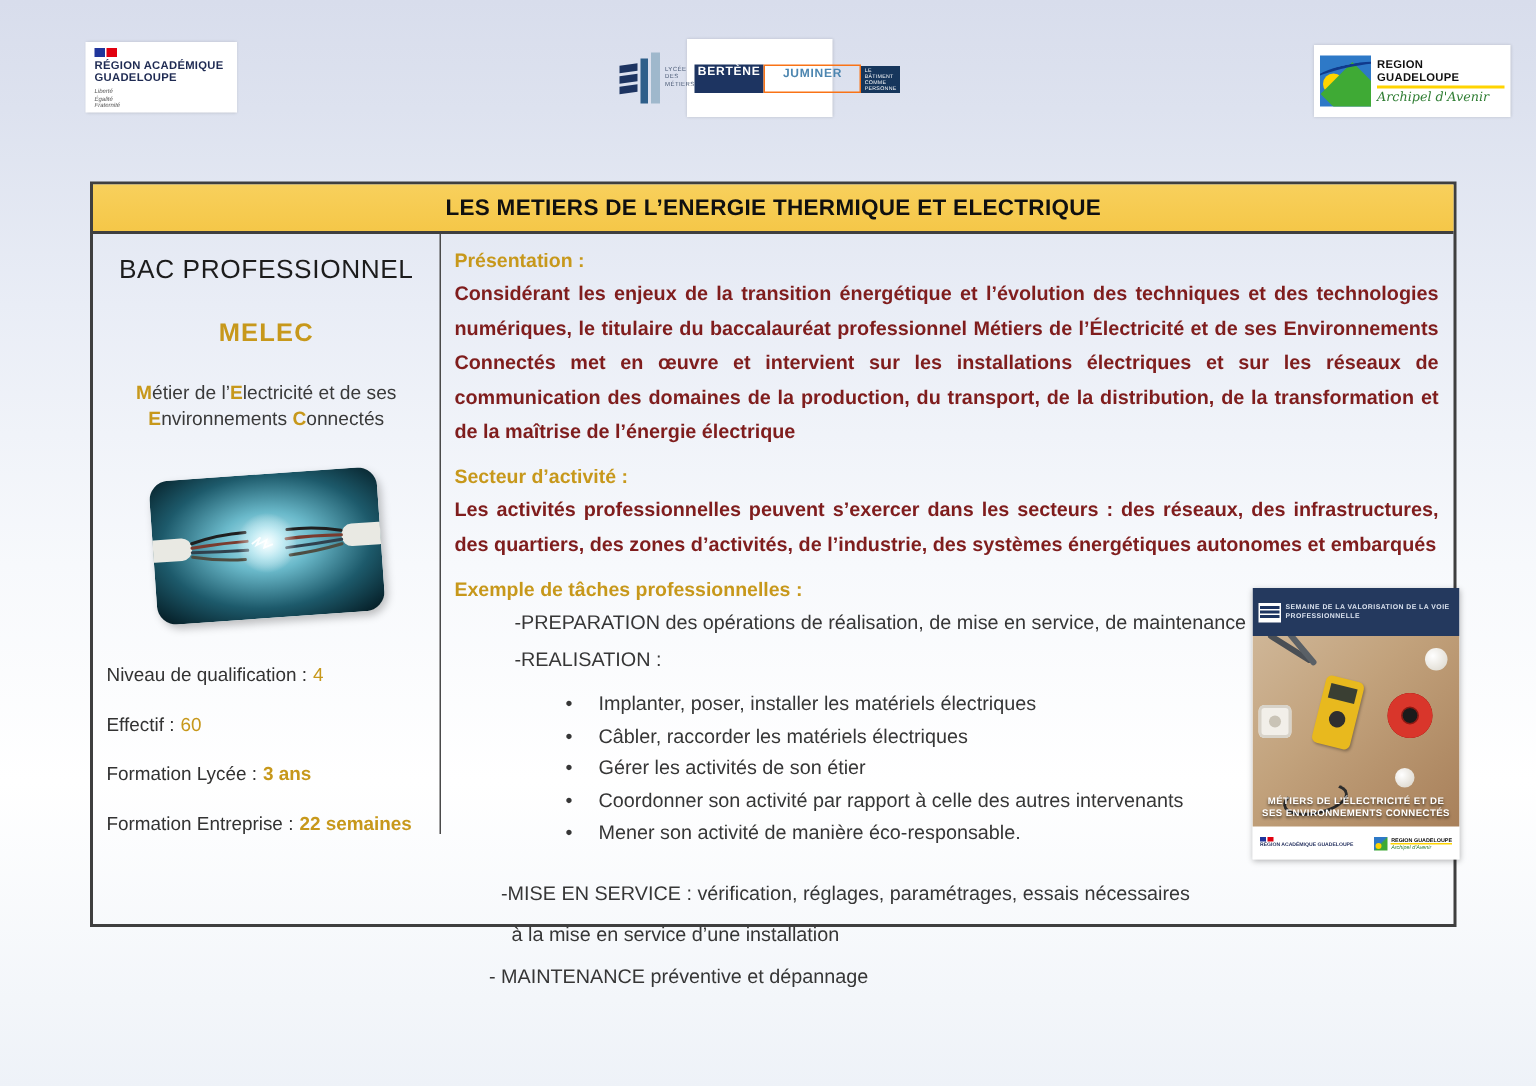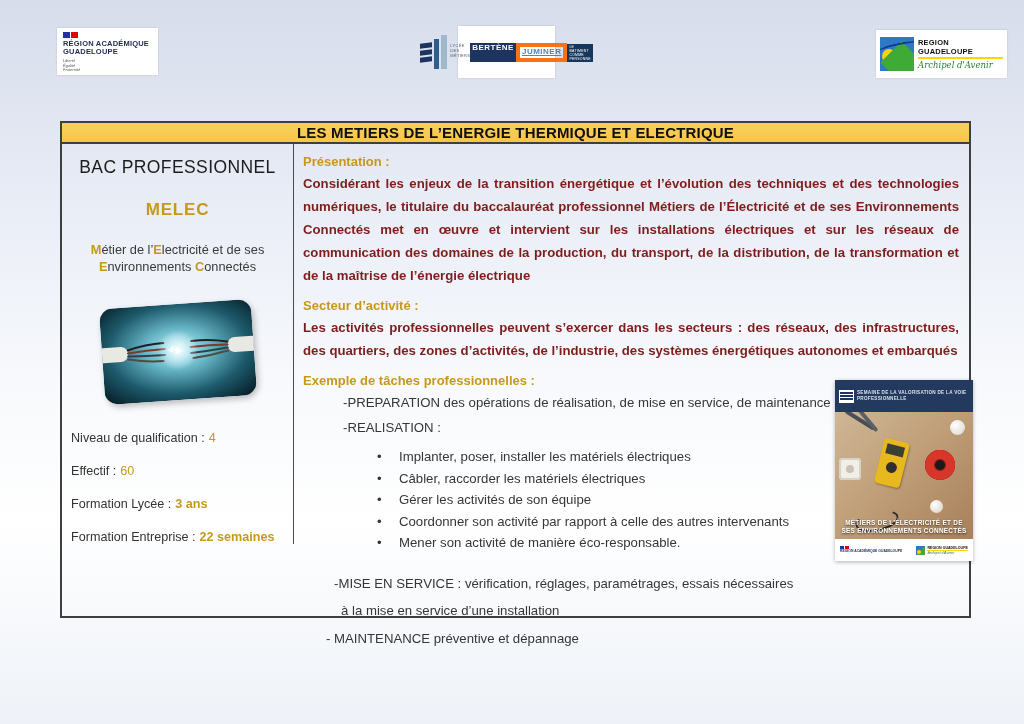--- a/index.html
+++ b/index.html
@@ -19,32 +19,32 @@
   .logo-academie .motto{margin-top:3px;font-size:4px;font-style:italic;color:#555;line-height:4.5px;}
   .logo-lycee{left:458px;top:26px;width:97px;height:52px;display:flex;align-items:center;justify-content:center;gap:3px;box-sizing:border-box;padding:4px;}
   .building{display:flex;gap:2px;align-items:flex-end;height:34px;}
   .building .bars{display:flex;flex-direction:column;gap:2px;justify-content:center;height:100%;}
   .building .bars i{display:block;width:12px;height:5px;background:#1d3461;transform:skewY(-8deg);}
   .building .tower1{width:5px;height:30px;background:#2e5f8a;}
   .building .tower2{width:6px;height:34px;background:#9fb8cc;}
   .lycee-text{display:flex;flex-direction:row;}
   .lycee-text .small{font-size:4px;color:#4a5a75;letter-spacing:.3px;}
   .lycee-text .n1{font-size:8px;font-weight:bold;color:#fff;background:#1d3461;padding:0 2px;letter-spacing:.5px;}
-  .lycee-text .n2{font-size:8px;font-weight:bold;color:#4d86b0;letter-spacing:.5px;padding:0 2px;border:4px solid #f97316;text-decoration:underline;}
+  .lycee-text .n2{font-size:8px;font-weight:bold;color:#4d86b0;letter-spacing:.5px;padding:0 12px;border:1px solid #f97316;}
   .lycee-text .tag{font-size:3.5px;color:#fff;background:#16365c;margin-top:1px;padding:1px 2px;letter-spacing:.2px;}
   .logo-region{left:876px;top:30px;width:131px;height:48px;display:flex;align-items:center;gap:4px;padding:4px;box-sizing:border-box;}
   .region-emblem{position:relative;width:34px;height:34px;background:#2e79c7;overflow:hidden;flex:none;}
   .region-emblem .sun{position:absolute;left:2px;top:12px;width:14px;height:14px;border-radius:50%;background:#ffd400;}
   .region-emblem .hill{position:absolute;right:-6px;bottom:-8px;width:34px;height:30px;background:#3faa35;transform:rotate(45deg);}
   .region-emblem .swoosh{position:absolute;left:-4px;top:6px;width:46px;height:8px;border-top:2.5px solid #103a8c;border-radius:50%;transform:rotate(-12deg);}
   .region-text .name{font-size:7.5px;font-weight:bold;color:#111;border-bottom:2.5px solid #ffd400;padding-bottom:1px;letter-spacing:.2px;}
   .region-text .slogan{font-size:8.5px;font-style:italic;color:#2e7d32;font-family:"DejaVu Serif",serif;margin-top:1px;}
   
   .sheet{position:absolute;left:60px;top:121px;width:911px;height:497px;border:2px solid #3f3f3f;box-sizing:border-box;background:transparent;}
-  .title-bar{height:21px;background:linear-gradient(180deg,#f8d05c,#f5c748);border-bottom:2px solid #3f3f3f;display:flex;align-items:center;justify-content:center;box-sizing:border-box;}
+  .title-bar{height:33px;background:linear-gradient(180deg,#f8d05c,#f5c748);border-bottom:2px solid #3f3f3f;display:flex;align-items:center;justify-content:center;box-sizing:border-box;}
   .title-bar span{font-size:15px;font-weight:bold;color:#101010;letter-spacing:.2px;}
   .cols{display:flex;height:400px;}
   .col-left{width:232px;flex:none;border-right:1.5px solid #4a4a4a;box-sizing:border-box;display:flex;flex-direction:column;align-items:center;padding-top:13px;}
   .col-right{flex:1;position:relative;padding:10px 10px 0 9px;box-sizing:border-box;}
   
   .diploma{font-size:17.5px;color:#1c1c1c;letter-spacing:.4px;}
   .melec{margin-top:22px;font-size:17px;font-weight:bold;color:var(--gold);letter-spacing:.8px;}
   .expansion{margin-top:21px;text-align:center;font-size:12.8px;line-height:17px;color:#3a3a3a;}
   .expansion .g{color:var(--gold);font-weight:bold;}
   .cable-wrap{margin-top:29px;width:152px;height:96px;transform:rotate(-4deg);border-radius:14px;box-shadow:2px 3px 6px rgba(0,0,0,.25);}
@@ -204,21 +204,21 @@
         <div class="h-gold">Secteur d’activité :</div>
         <p class="para">Les activités professionnelles peuvent s’exercer dans les secteurs : des réseaux, des infrastructures, des quartiers, des zones d’activités, de l’industrie, des systèmes énergétiques autonomes et embarqués</p>
       </div>
       <div class="sect">
         <div class="h-gold">Exemple de tâches professionnelles :</div>
         <div class="task-line">-PREPARATION des opérations de réalisation, de mise en service, de maintenance</div>
         <div class="task-line" style="margin-top:10px;">-REALISATION :</div>
         <ul class="task-list">
           <li><span>Implanter, poser, installer les matériels électriques</span></li>
           <li><span>Câbler, raccorder les matériels électriques</span></li>
-          <li><span>Gérer les activités de son équipe</span></li>
+          <li><span>Gérer les activités de son étier</span></li>
           <li><span>Coordonner son activité par rapport à celle des autres intervenants</span></li>
           <li><span>Mener son activité de manière éco-responsable.</span></li>
         </ul>
         <div class="mise1">-MISE EN SERVICE : vérification, réglages, paramétrages, essais nécessaires</div>
         <div class="mise2">à la mise en service d’une installation</div>
         <div class="maint">- MAINTENANCE préventive et dépannage</div>
       </div>
 
       <div class="poster">
         <div class="poster-head">

